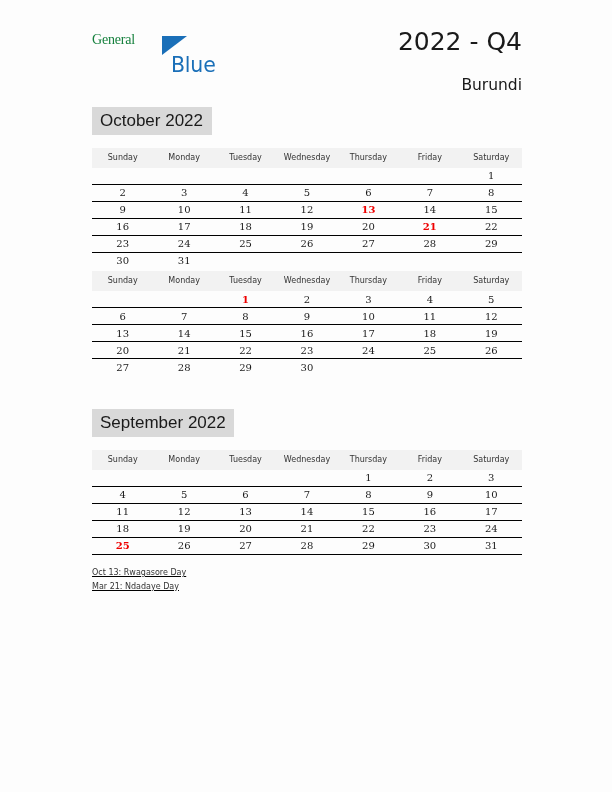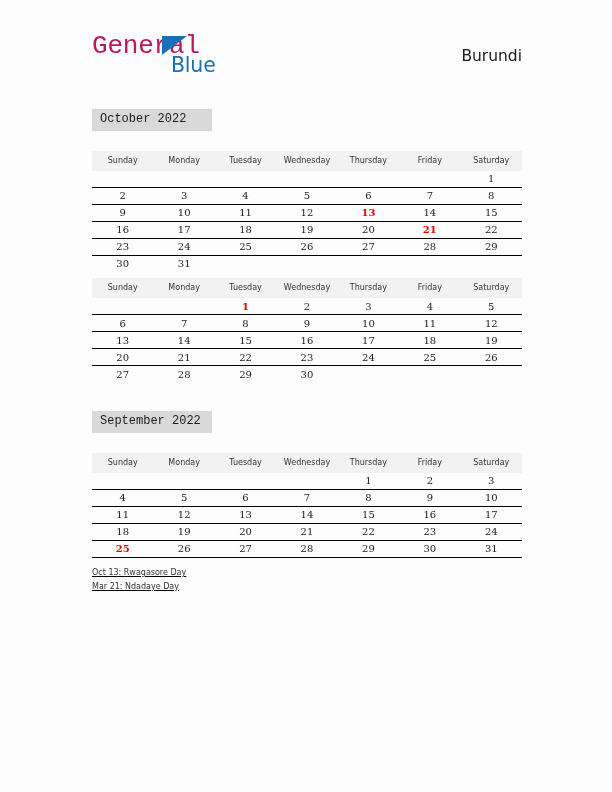--- a/index.html
+++ b/index.html
@@ -27,23 +27,23 @@
     position: absolute;
     left: 92px;
     top: 33px;
     width: 180px;
     height: 50px;
   }
   #logo .logo-general {
     position: absolute;
     left: 0;
     top: 0;
-    font-family: Liberation Mono, monospace;
-    font-size: 26px;
-    color: #be185d;
+    font-family: Liberation Serif, serif;
+    font-size: 14px;
+    color: #15803d;
     letter-spacing: -0.2px;
     line-height: 1;
   }
   #logo .logo-blue {
     position: absolute;
     left: 32px;
     top: 22px;
     font-family: "DejaVu Sans", sans-serif;
     font-size: 20.5px;
     color: #1a6fb8;
@@ -90,32 +90,32 @@
     width: 430px;
   }
   #month-0 { top: 107px; }
   #month-1 { top: 258px; }
   #month-2 { top: 409px; }
 
   .month-label {
     display: inline-block;
     background: #d9d9d9;
     color: #1a1a1a;
-    font-family: Liberation Mono, monospace;
-    font-size: 12px;
+    font-family: Liberation Sans, sans-serif;
+    font-size: 17px;
     padding: 4px 8px 4px 8px;
     min-width: 104px;
     line-height: 1.15;
   }
 
   table.cal {
     border-collapse: collapse;
     width: 430px;
     table-layout: fixed;
-    margin-top: 20px;
+    margin-top: 13px;
   }
   table.cal th {
     background: #f2f2f2;
     font-family: "DejaVu Sans", sans-serif;
     font-size: 8px;
     font-weight: normal;
     color: #333333;
     text-align: center;
     padding: 5px 0 6px 0;
     border: none;
@@ -170,20 +170,21 @@
 
 <div id="header">
 
   <div id="logo">
     <span class="logo-general">General</span>
     <span class="logo-triangle"></span>
     <span class="logo-blue">Blue</span>
   </div>
 
   <div id="title-block">
+    <div class="quarter-title">2022 - Q4</div>
     <div class="country-title">Burundi</div>
   </div>
 
 </div>
 
 <div class="month-block" id="month-0">
   <div class="month-label">October 2022</div>
   <table class="cal">
     <thead>
         <tr>

